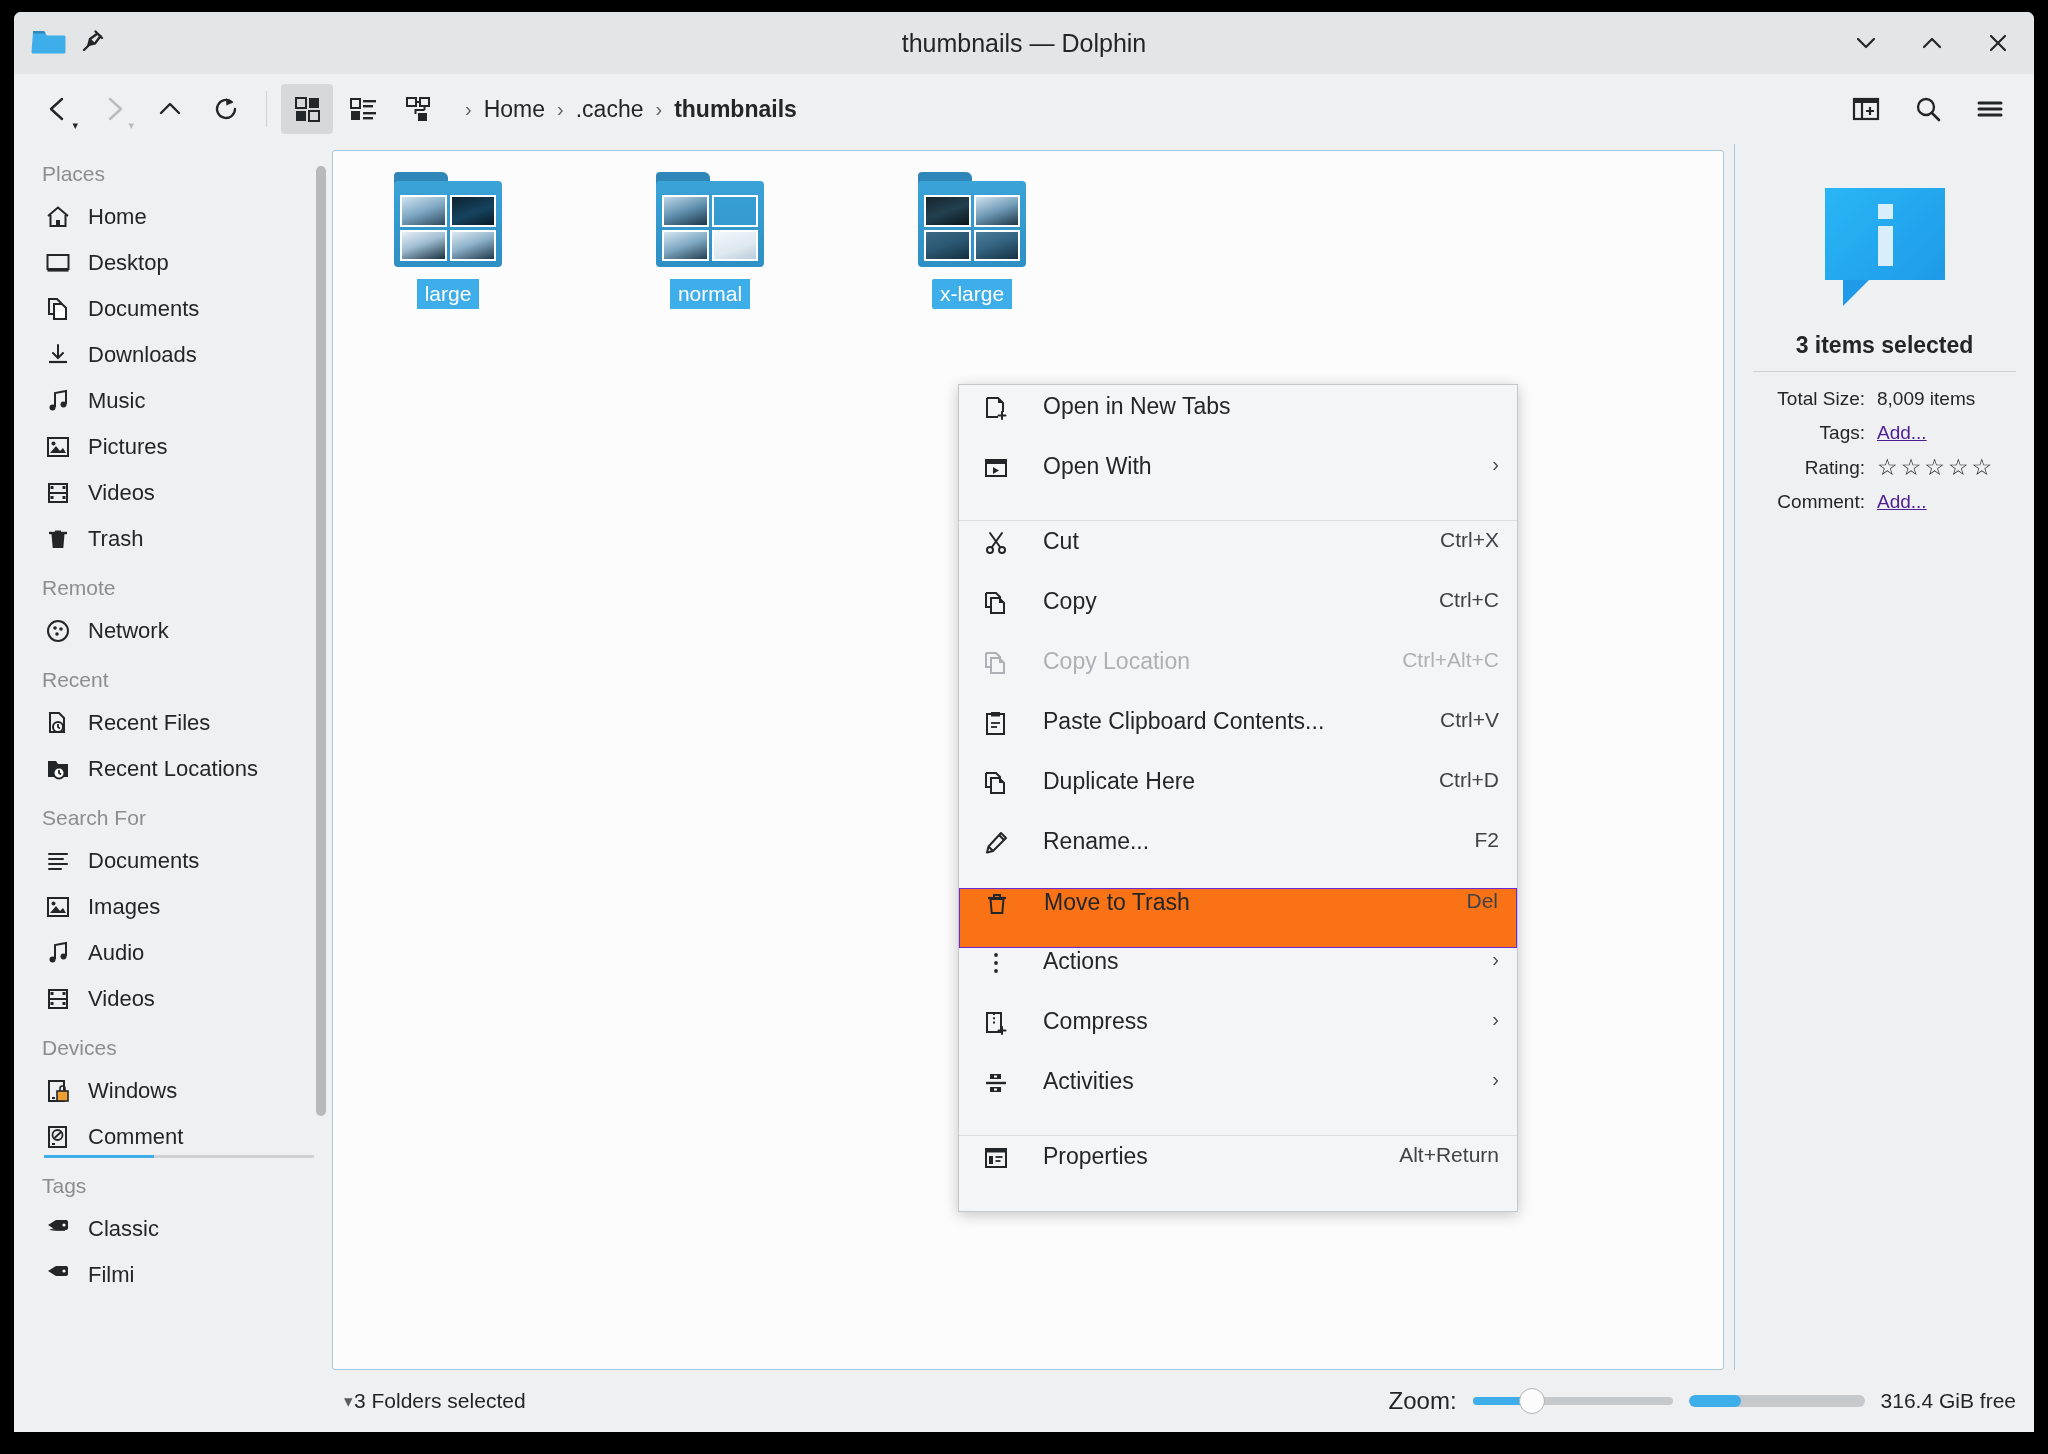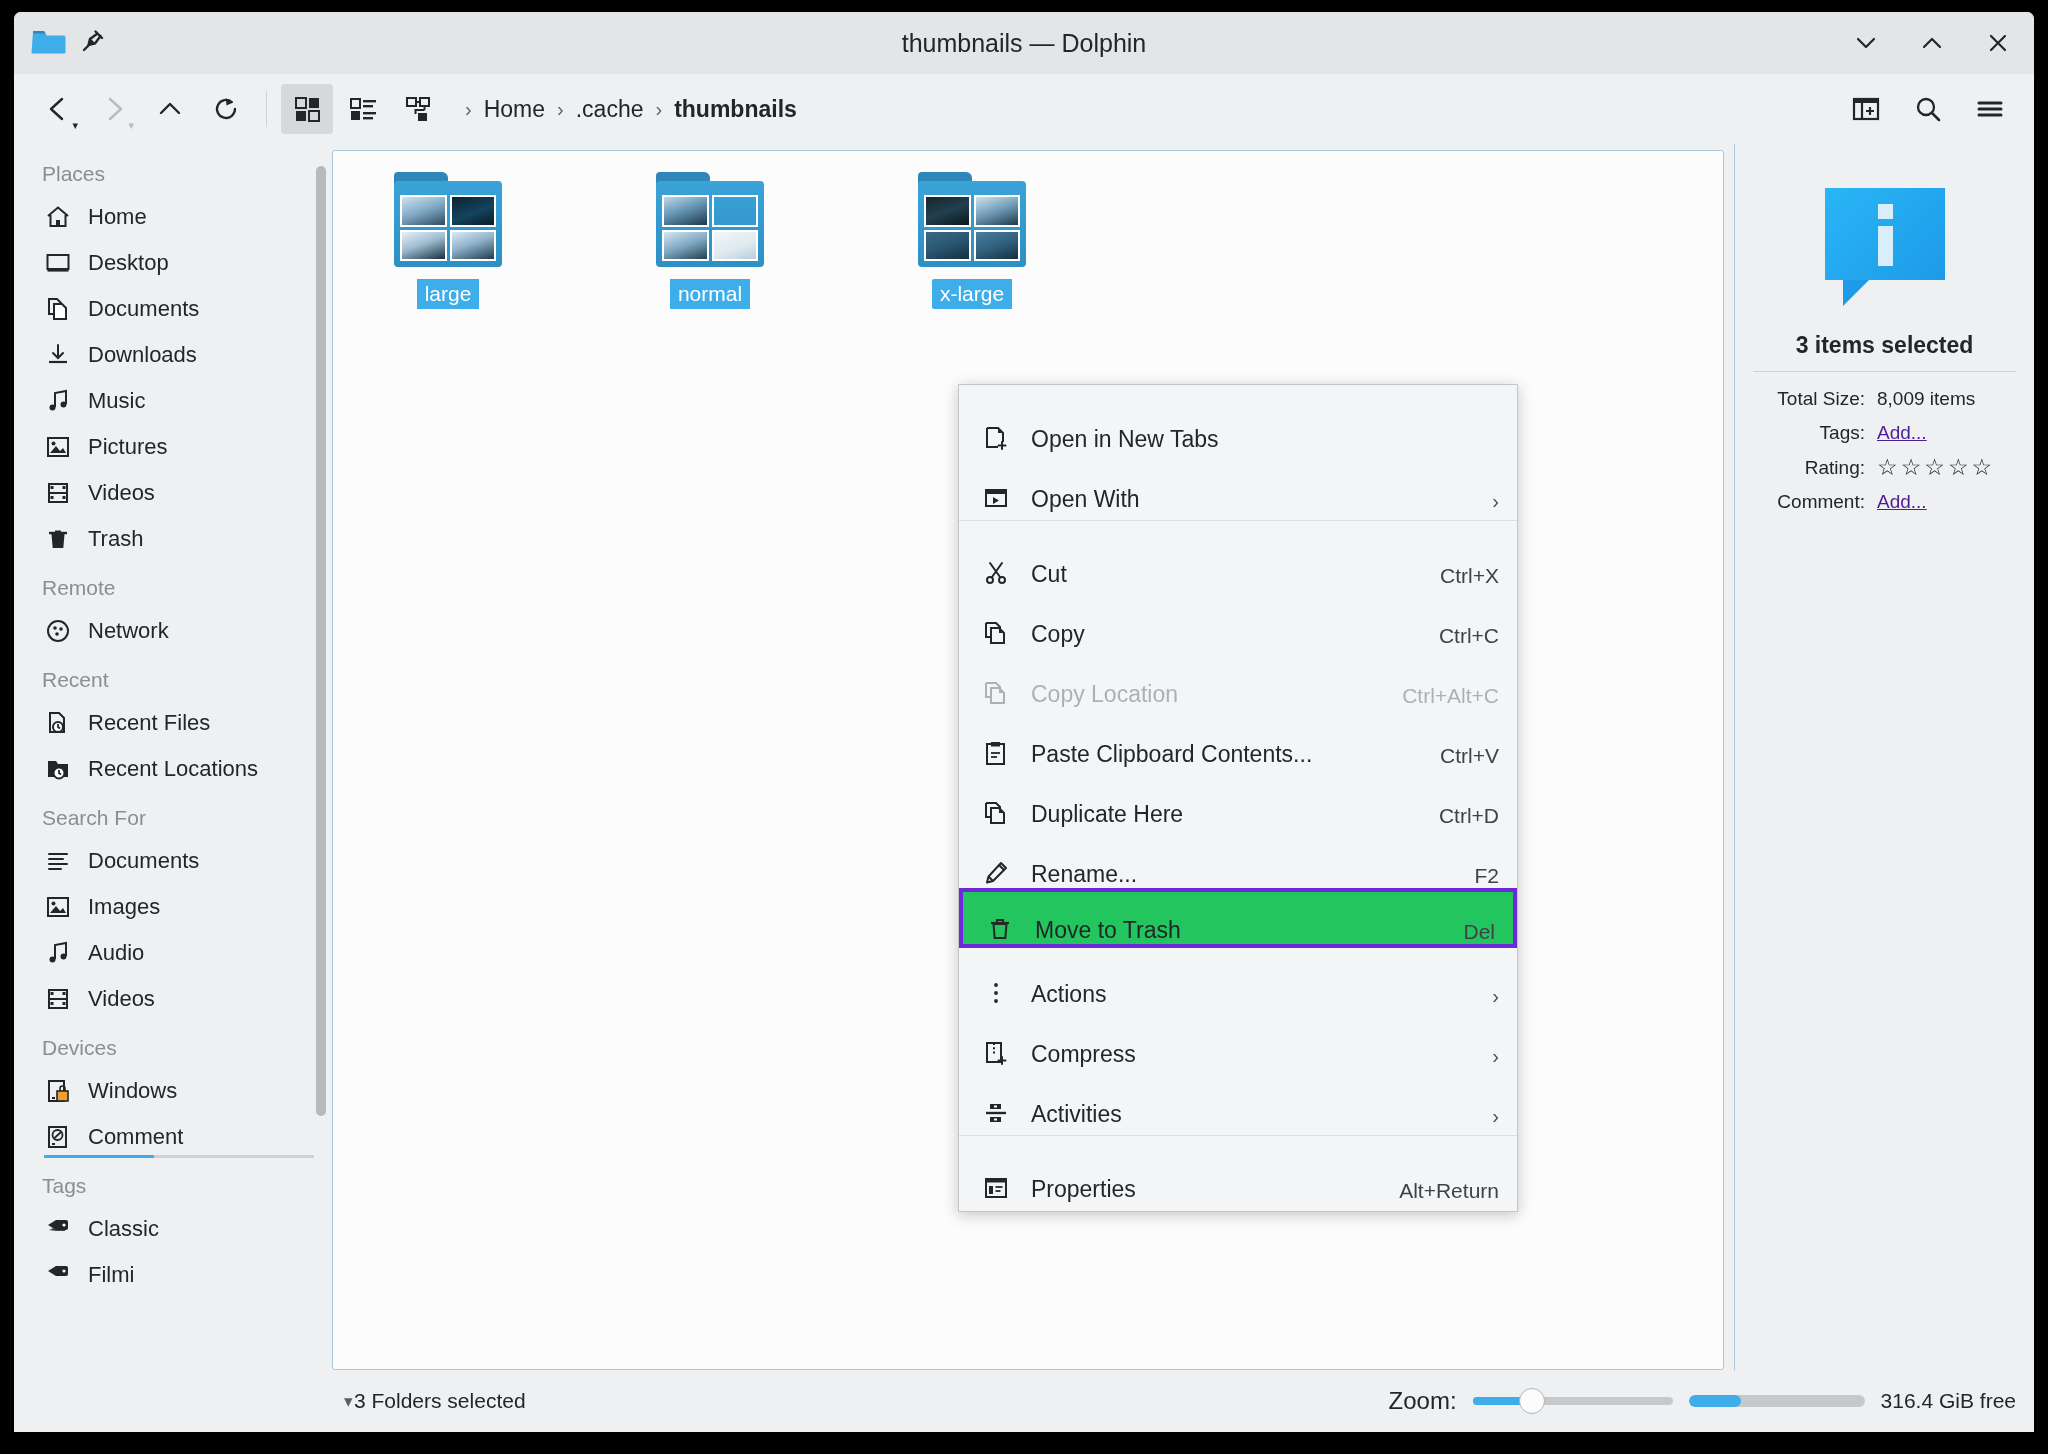--- a/index.html
+++ b/index.html
@@ -353,31 +353,31 @@
     left: 944px; top: 240px;
     width: 560px;
     background: #f4f5f6;
     border: 1px solid #c4c7ca;
     box-shadow: 0 3px 14px rgba(0,0,0,0.22);
     padding: 8px 0;
     z-index: 50;
   }
   .ctx-item {
     display: flex;
-    align-items: flex-end;
+    align-items: flex-start;
     height: 60px;
     padding: 0 18px 0 22px;
     font-size: 23px;
     color: #232629;
-    gap: 20px;
+    gap: 32px;
     position: relative;
   }
   .ctx-item.selected {
-    background: #22c55e;
-    border: 4px solid #6d28d9;
+    background: #f97316;
+    border: 1px solid #6d28d9;
     height: 60px;
   }
   .ctx-item.disabled { color: #adb1b5; }
   .ctx-icon {
     width: 30px; height: 30px;
     display: flex; align-items: center; justify-content: center;
     flex: 0 0 30px;
   }
   .ctx-label { flex: 1; white-space: nowrap; }
   .ctx-shortcut { font-size: 21px; color: #3f4347; }

